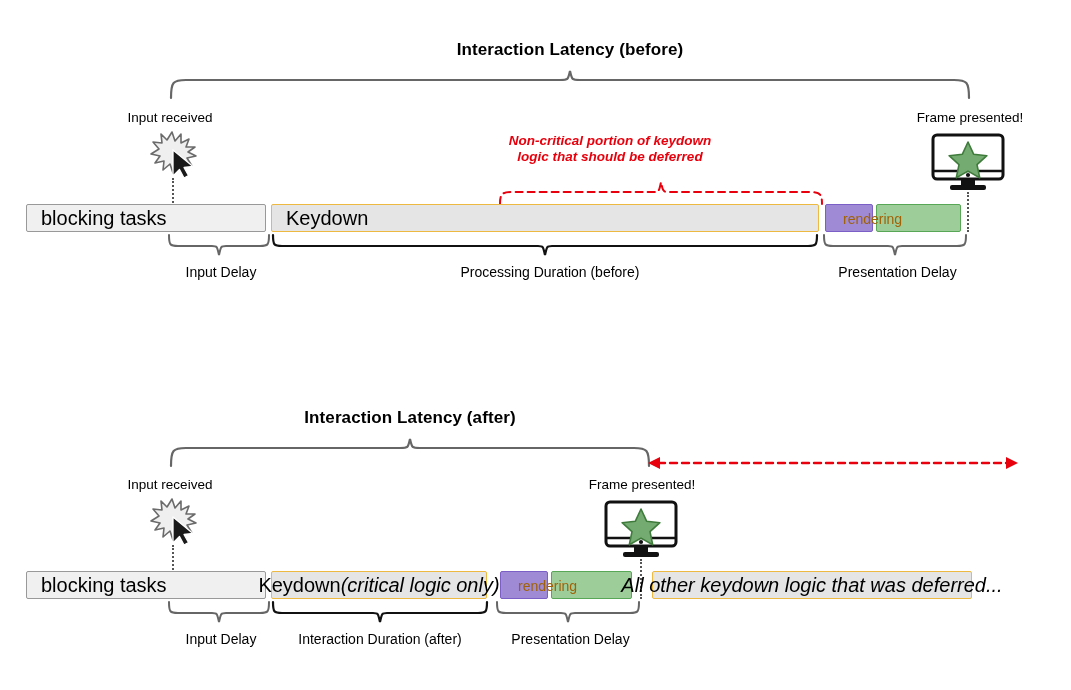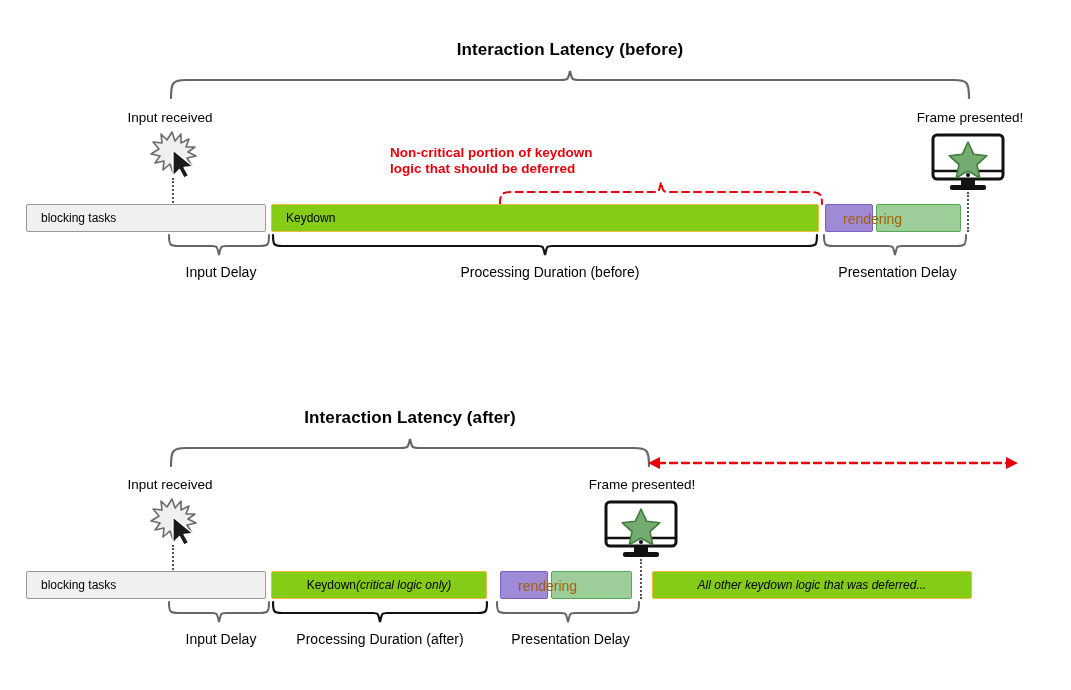--- a/index.html
+++ b/index.html
@@ -25,40 +25,40 @@
     font-size:13.5px;white-space:nowrap;text-align:center;
   }
 
   
   .phase-label{
     font-size:14px;white-space:nowrap;text-align:center;
   }
 
   
   .red-note{
-    color:#e8000d;font-weight:bold;
-    font-size:13.5px;line-height:16px;white-space:nowrap;margin-top:12px;
+    color:#e8000d;font-weight:bold;font-style:italic;
+    font-size:13.5px;line-height:16px;text-align:center;white-space:nowrap;
   }
 
   
   .bar{
     box-sizing:border-box;
     height:28px;
     border-radius:2px;
     display:flex;align-items:center;
-    font-size:12px;
+    font-size:20px;
     overflow:visible;
     white-space:nowrap;
   }
   .bar-blocking{
     background:#f0f0f0;border:1.4px solid #999999;
     padding-left:14px;
   }
   .bar-yellow{
-    background:#84cc16;border:1.4px solid #eeb940;
+    background:#e5e5e5;border:1.4px solid #eeb940;
     padding-left:14px;
   }
   .bar-yellow.center{justify-content:center;padding-left:0;}
   .bar-purple{
     background:#9f8ad6;border:1.4px solid #7b5ec6;
   }
   .bar-green{
     background:#9dce9a;border:1.4px solid #58a757;
   }
   .bar em{font-style:italic;}
@@ -218,21 +218,21 @@
   <svg class="abs" style="left:166px;top:600px;" width="110" height="26">
     <path d="M3,2 C3,12 4,13 12,13 L46,13 C51,13 51,13 53,22
              C55,13 55,13 60,13 L94,13 C102,13 103,12 103,2" fill="none" stroke="#666666" stroke-width="2" stroke-linecap="round"></path>
   </svg>
   <div class="abs phase-label" style="left:146px;top:631px;width:150px;">Input Delay</div>
 
   <svg class="abs" style="left:270px;top:600px;" width="224" height="26">
     <path d="M3,2 C3,12 4,13 12,13 L103,13 C108,13 108,13 110,22
              C112,13 112,13 117,13 L208,13 C216,13 217,12 217,2" fill="none" stroke="#111111" stroke-width="2.2" stroke-linecap="round"></path>
   </svg>
-  <div class="abs phase-label" style="left:265px;top:631px;width:230px;">Processing Duration (after)</div>
+  <div class="abs phase-label" style="left:265px;top:631px;width:230px;">Interaction Duration (after)</div>
 
   <svg class="abs" style="left:494px;top:600px;" width="152" height="26">
     <path d="M3,2 C3,12 4,13 12,13 L67,13 C72,13 72,13 74,22
              C76,13 76,13 81,13 L136,13 C144,13 145,12 145,2" fill="none" stroke="#666666" stroke-width="2" stroke-linecap="round"></path>
   </svg>
   <div class="abs phase-label" style="left:493px;top:631px;width:155px;">Presentation Delay</div>
 
 </div>
 
 </body></html>

